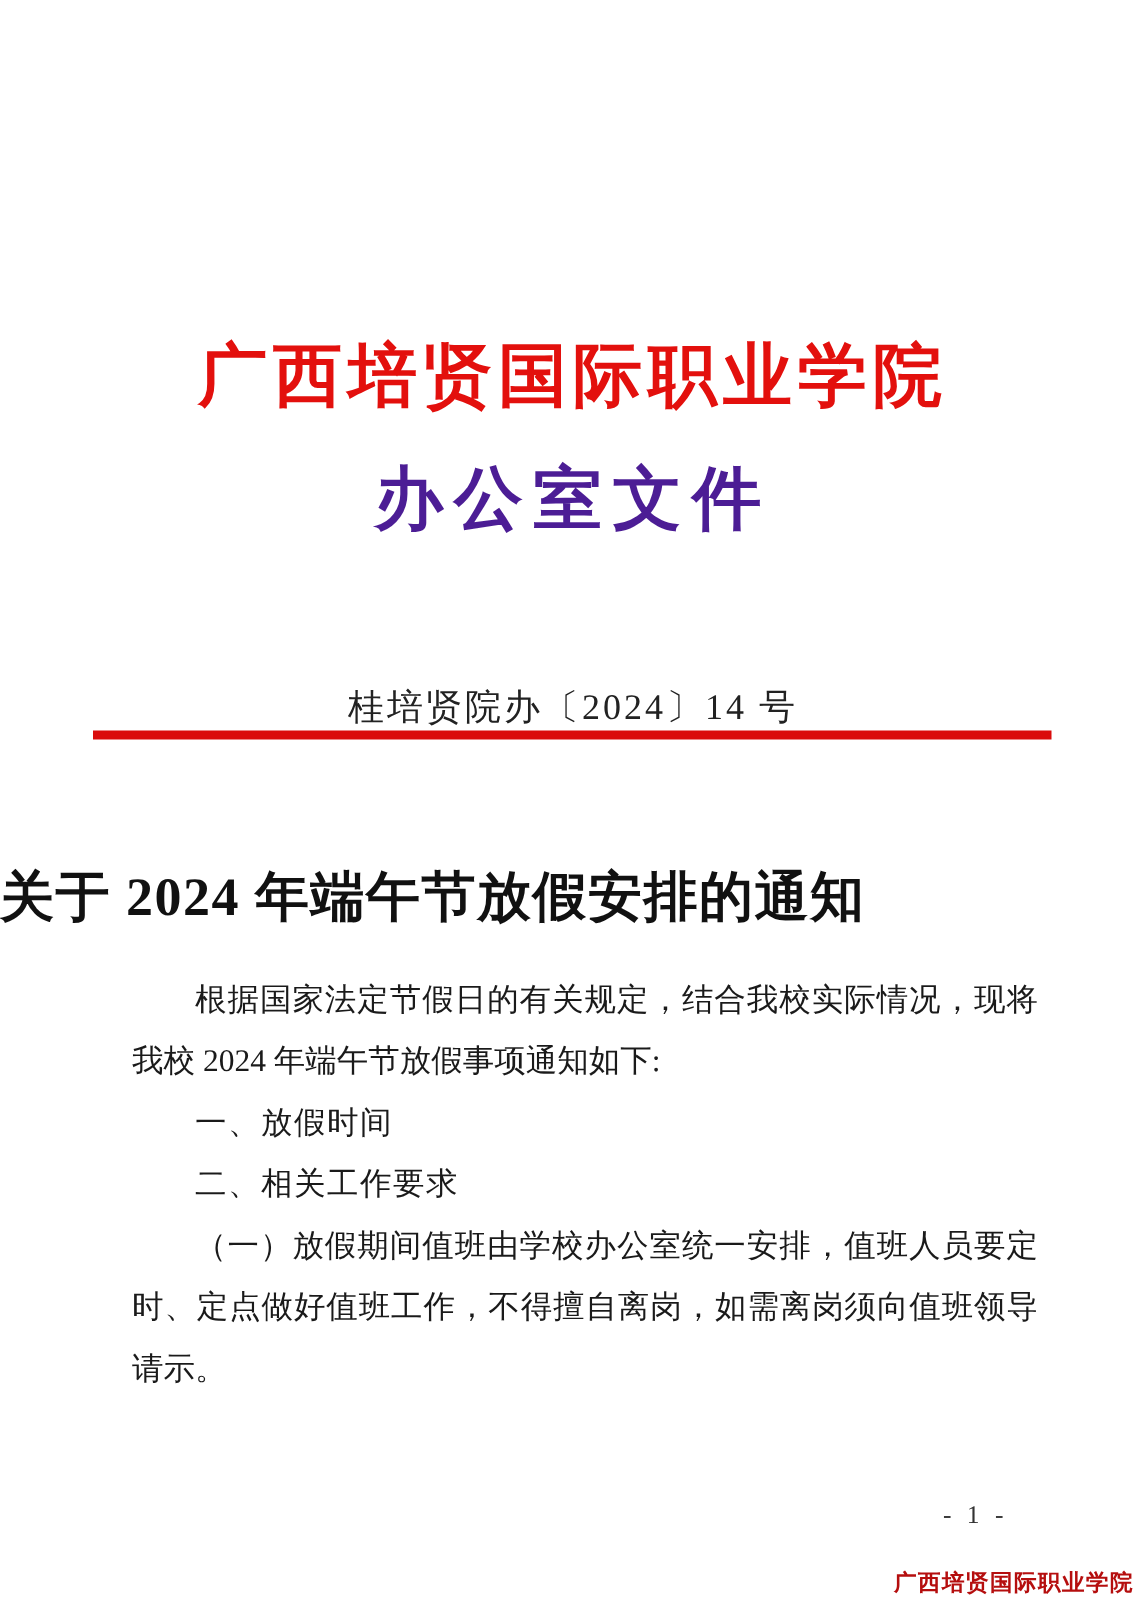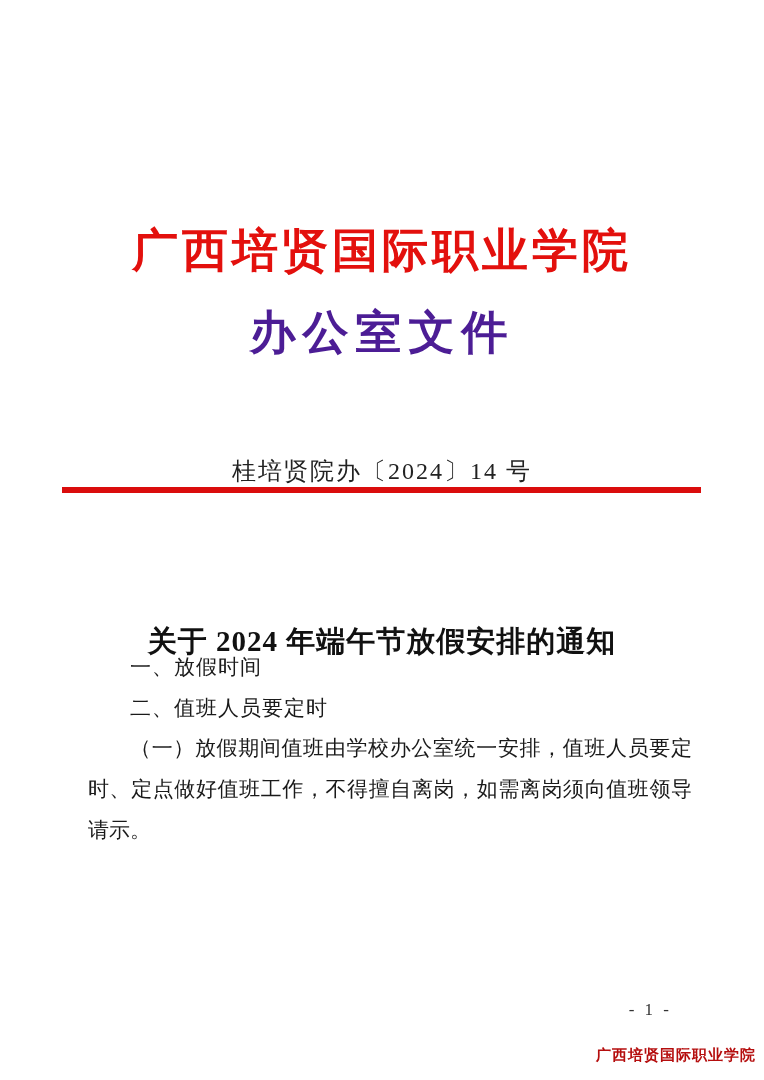--- a/index.html
+++ b/index.html
@@ -56,27 +56,26 @@
     left: 62px;
     width: 639px;
     height: 6px;
     background: #da0c0c;
   }
   .doc-title {
     position: absolute;
     top: 574px;
     left: 0;
     width: 100%;
-    text-align: center;
-    font-size: 29px;
+    text-align: left;
+    font-size: 36px;
     font-weight: bold;
     letter-spacing: 1px;
     color: #111111;
     white-space: nowrap;
-    margin-top: 48px;
   }
   .doc-body {
     position: absolute;
     top: 646px;
     left: 88px;
     width: 604px;
     font-size: 21px;
     line-height: 41px;
     text-align: justify;
     color: #1a1a1a;
@@ -119,22 +118,23 @@
 
   <div class="org-title-line2">办公室文件</div>
 
   <div class="doc-number">桂培贤院办〔2024〕14 号</div>
 
   <div class="red-rule"></div>
 
   <div class="doc-title">关于 2024 年端午节放假安排的通知</div>
 
   <div class="doc-body">
+    <p class="para">根据国家法定节假日的有关规定，结合我校实际情况，现将我校 2024 年端午节放假事项通知如下:</p>
     <p class="section-heading">一、放假时间</p>
-    <p class="section-heading">二、值班人员要定时</p>
+    <p class="section-heading">二、相关工作要求</p>
     <p class="para">（一）放假期间值班由学校办公室统一安排，值班人员要定时、定点做好值班工作，不得擅自离岗，如需离岗须向值班领导请示。</p>
   </div>
 
   <div class="page-number">- 1 -</div>
 
   <div class="footer-org">广西培贤国际职业学院</div>
 
 </div>
 
 </body></html>

